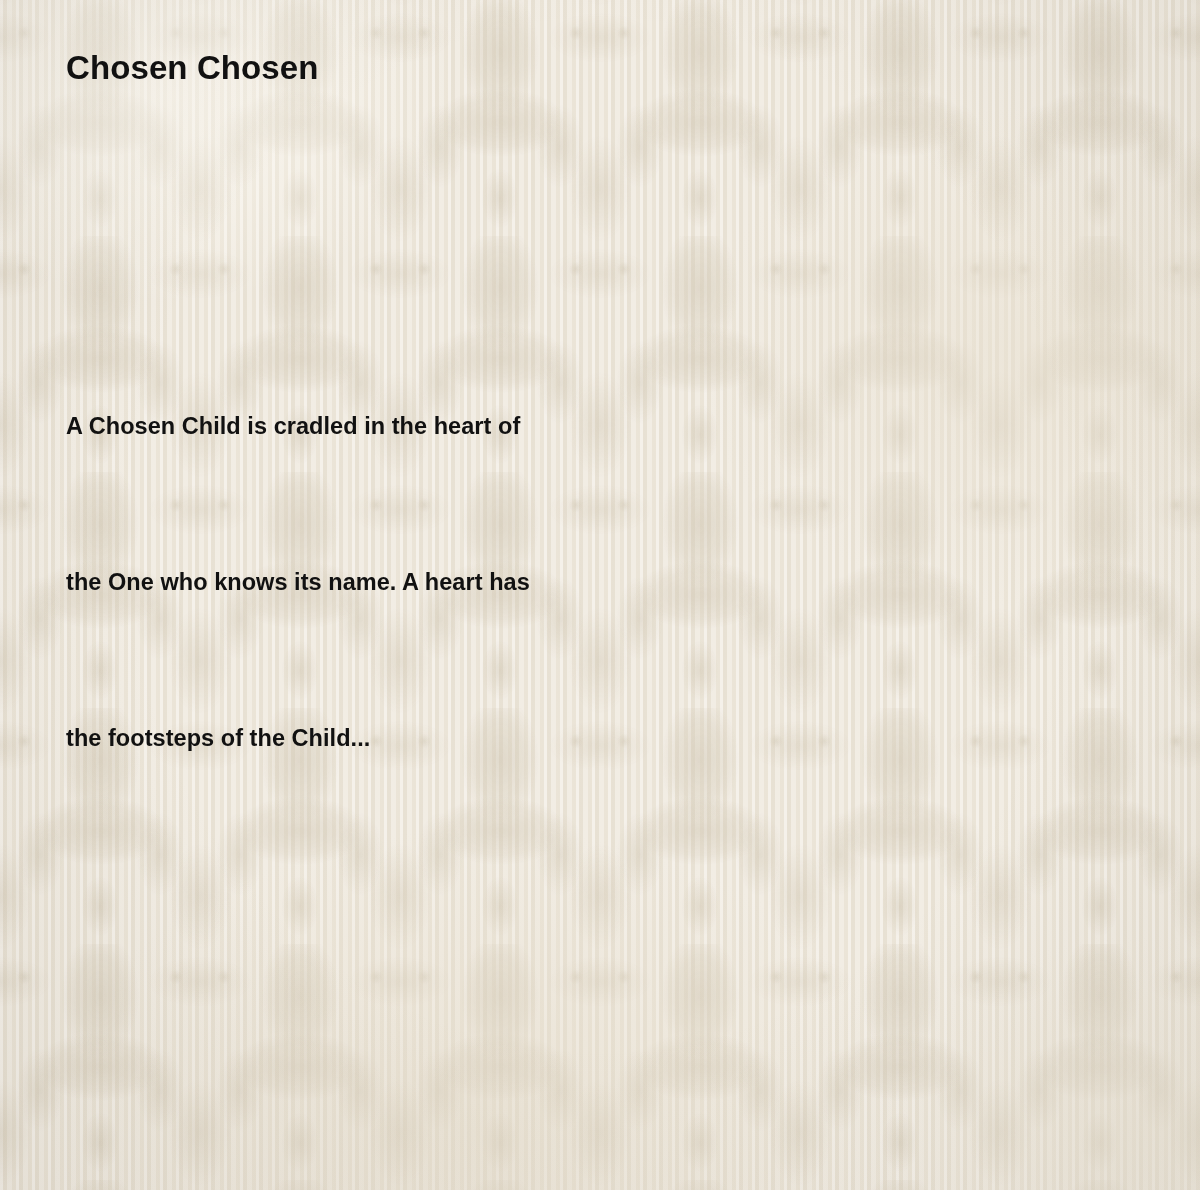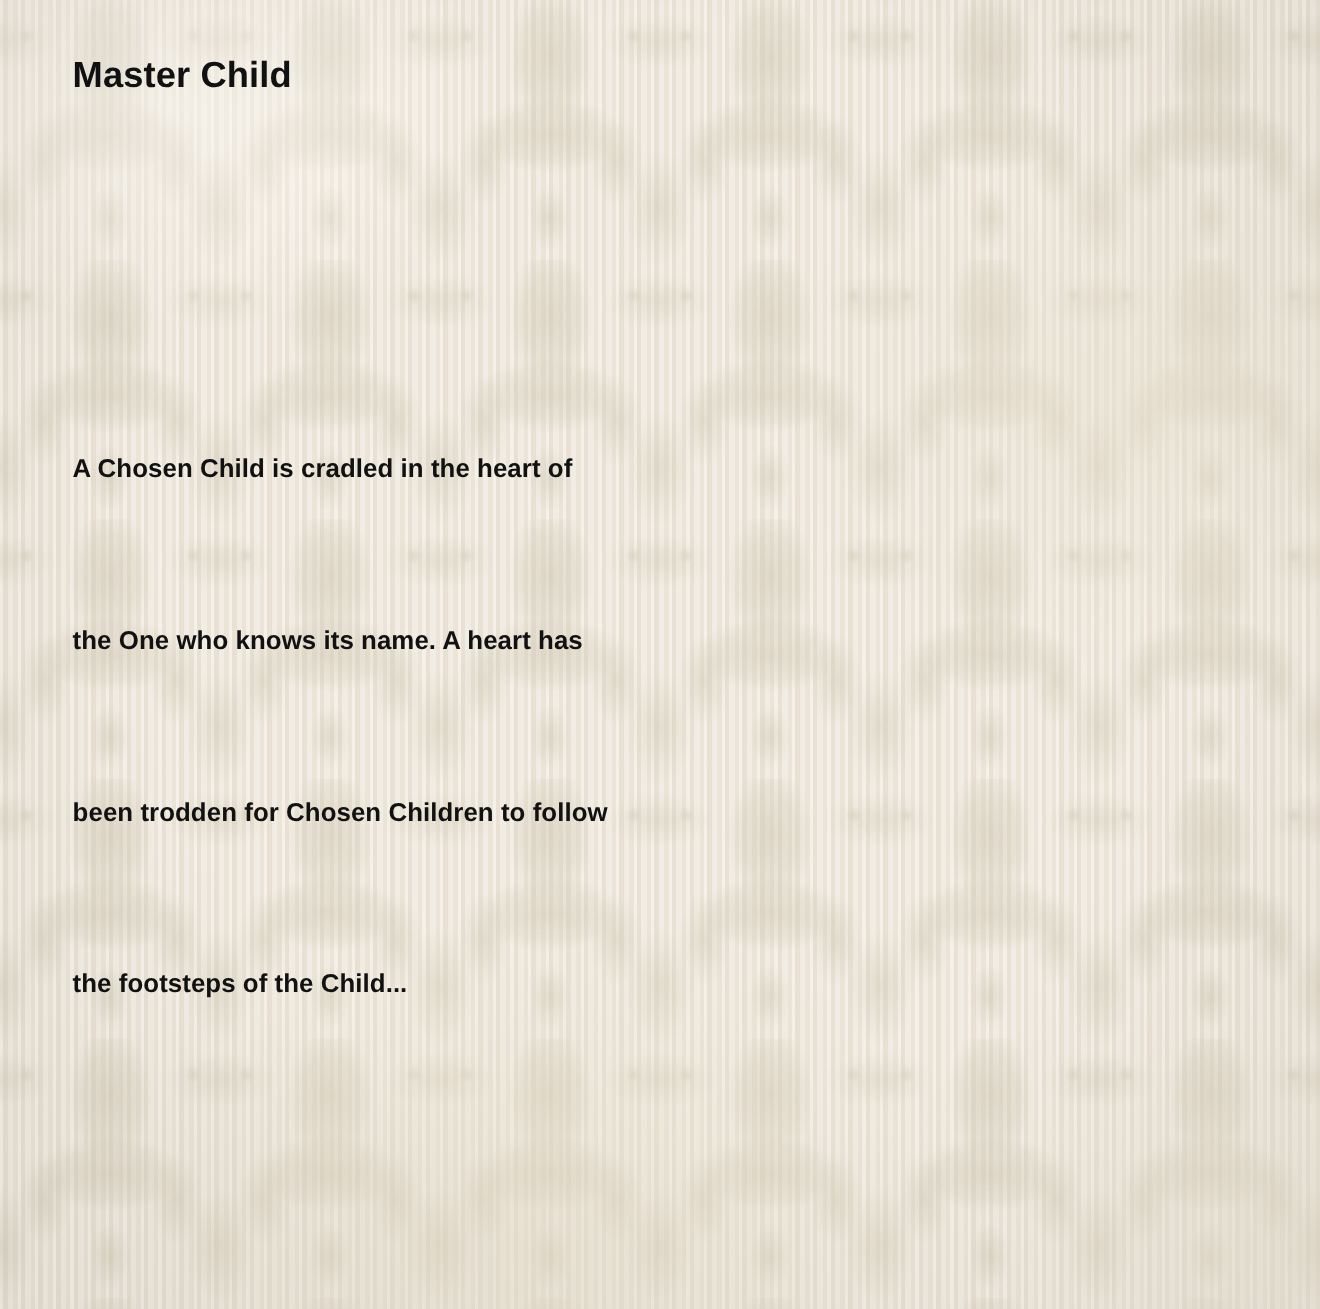--- a/index.html
+++ b/index.html
@@ -123,28 +123,27 @@
 <body>
 
 <div class="page">
   <div class="bg-layer bg-stripes"></div>
   <div class="bg-layer bg-damask"></div>
   <div class="bg-layer bg-damask-offset"></div>
   <div class="bg-layer bg-mottle"></div>
   <div class="bg-layer bg-vignette"></div>
 
   <div class="content">
-    <h1 class="poem-title">Master Child</h1>
+    <h1 class="poem-title">Chosen Chosen</h1>
 
     <div class="poem-body">
 
       <div class="stanza">
         <span class="poem-line">A Chosen Child is cradled in the heart of</span>
         <span class="poem-line">the One who knows its name. A heart has</span>
-        <span class="poem-line">been trodden for Chosen Children to follow</span>
         <span class="poem-line">the footsteps of the Child...</span>
       </div>
 
       <div class="stanza-gap"></div>
 
       
 
       
 
       

